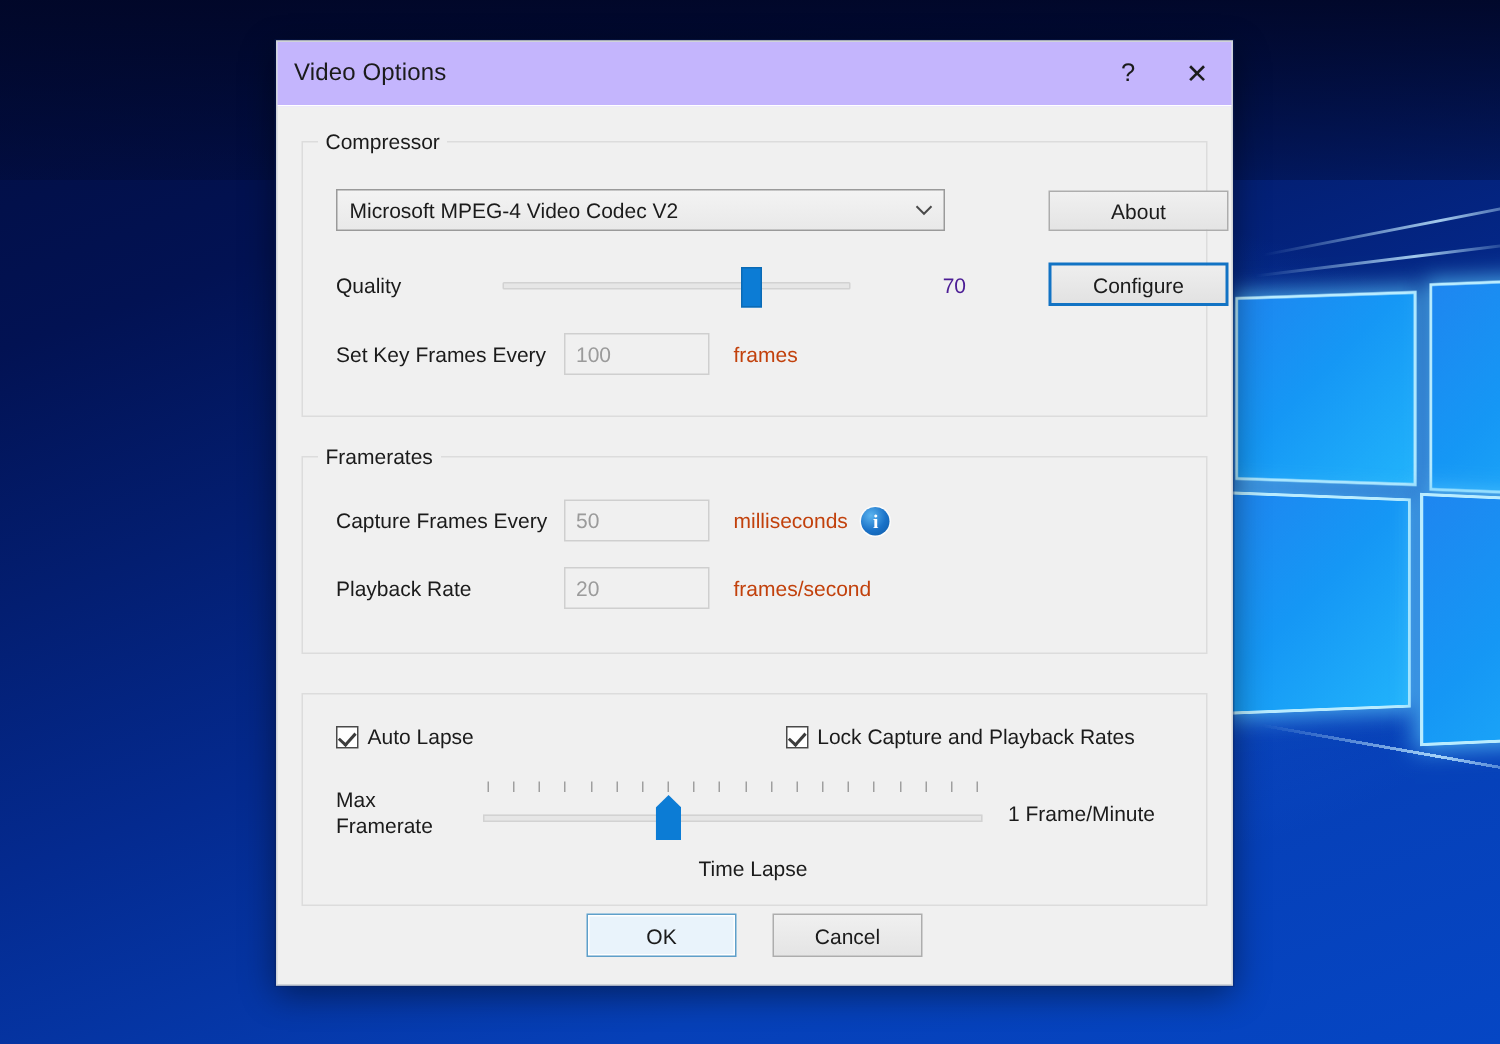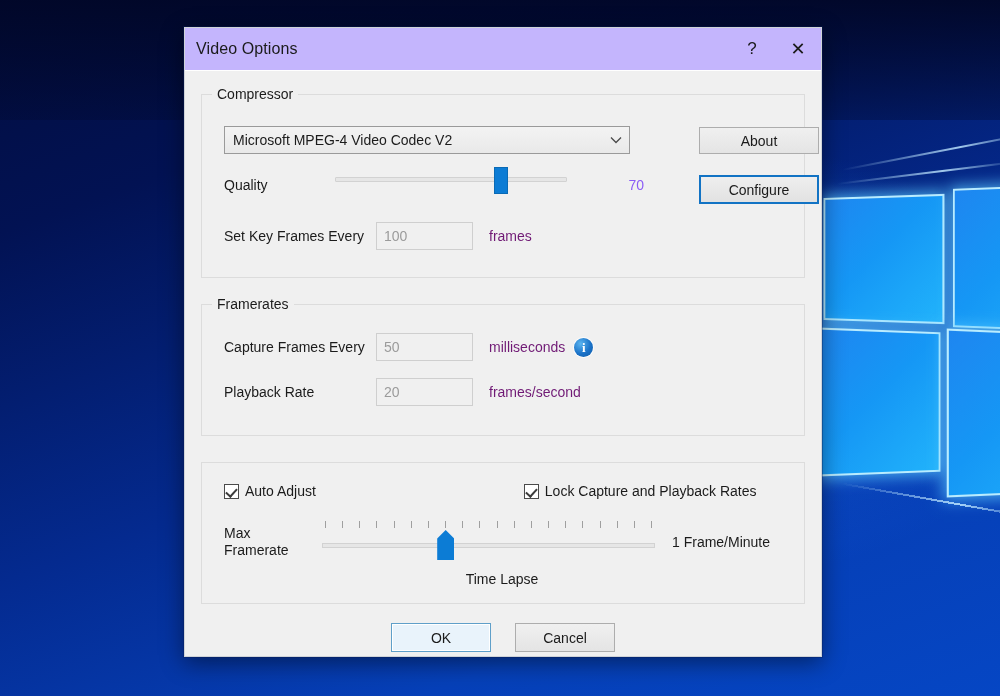--- a/index.html
+++ b/index.html
@@ -198,21 +198,21 @@
   }
 
   
   #quality-row {
     position: absolute;
     left: 22px;
     top: 82px;
     width: 420px;
     height: 26px;
     display: flex;
-    align-items: flex-start;
+    align-items: center;
     gap: 40px;
   }
   #quality-label { width: 78px; font-size: 14px; color: #1b1b1b; }
   .slider-track {
     position: relative;
     height: 5px;
     background: #e6e6e6;
     border: 1px solid #d2d2d2;
     box-sizing: border-box;
     border-radius: 1px;
@@ -225,21 +225,21 @@
     width: 14px;
     height: 27px;
     background: #0c7cd5;
     border: 1px solid #0a6ab5;
     box-sizing: border-box;
     cursor: default;
   }
   #quality-value {
     margin-left: 21px;
     font-size: 14px;
-    color: #8b5cf6;
+    color: #4c1d95;
   }
 
   
   #keyframe-row {
     position: absolute;
     left: 22px;
     top: 127px;
     display: flex;
     align-items: center;
   }
@@ -250,21 +250,21 @@
     background: #f0f0f0;
     border: 1px solid #cfcfcf;
     box-sizing: border-box;
     display: flex;
     align-items: center;
     padding-left: 7px;
     font-size: 14px;
     color: #9b9b9b;
     cursor: text;
   }
-  .unit { margin-left: 16px; font-size: 14px; color: #701a75; white-space: nowrap; }
+  .unit { margin-left: 16px; font-size: 14px; color: #c2410c; white-space: nowrap; }
 
   
   #capture-row {
     position: absolute;
     left: 22px;
     top: 28px;
     display: flex;
     align-items: center;
     justify-content: flex-end;
   }
@@ -391,21 +391,21 @@
     text-align: center;
     font-size: 14px;
     color: #1b1b1b;
   }
 
   
   #footer {
     position: absolute;
     left: 0;
     right: 0;
-    bottom: 4px;
+    bottom: 18px;
     display: flex;
     justify-content: center;
     gap: 24px;
   }
   #ok-btn {
     width: 100px;
     height: 29px;
     border: 1px solid #5f9fc9;
     background: #e9f3fb;
     box-shadow: inset 0 0 0 1px #ffffff;
@@ -485,21 +485,21 @@
           <div class="numbox">20</div>
           <div class="unit">frames/second</div>
         </div>
       </div>
 
       <div class="groupbox" id="group-timelapse">
 
         <div id="checkbox-row">
           <div class="checkbox-wrap">
             <div class="checkbox checked"></div>
-            <div class="cb-label">Auto Adjust</div>
+            <div class="cb-label">Auto Lapse</div>
           </div>
           <div class="checkbox-wrap" id="lock-checkbox-wrap">
             <div class="checkbox checked"></div>
             <div class="cb-label">Lock Capture and Playback Rates</div>
           </div>
         </div>
 
         <div id="maxframe-row">
           <div id="maxframe-label">
             <div>Max</div>

